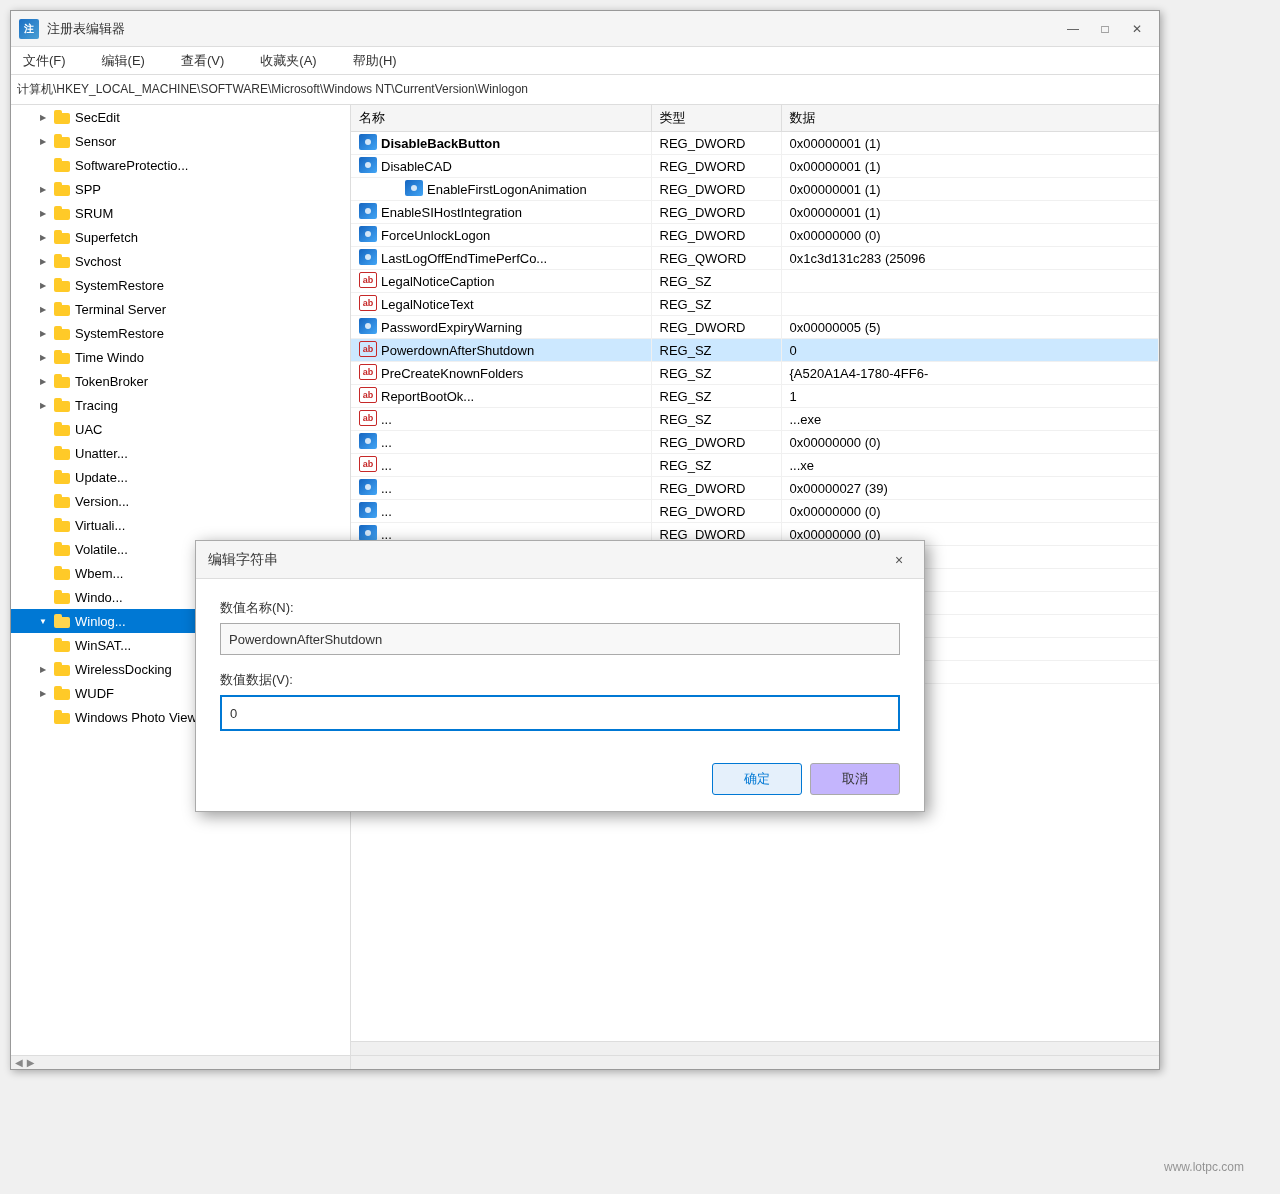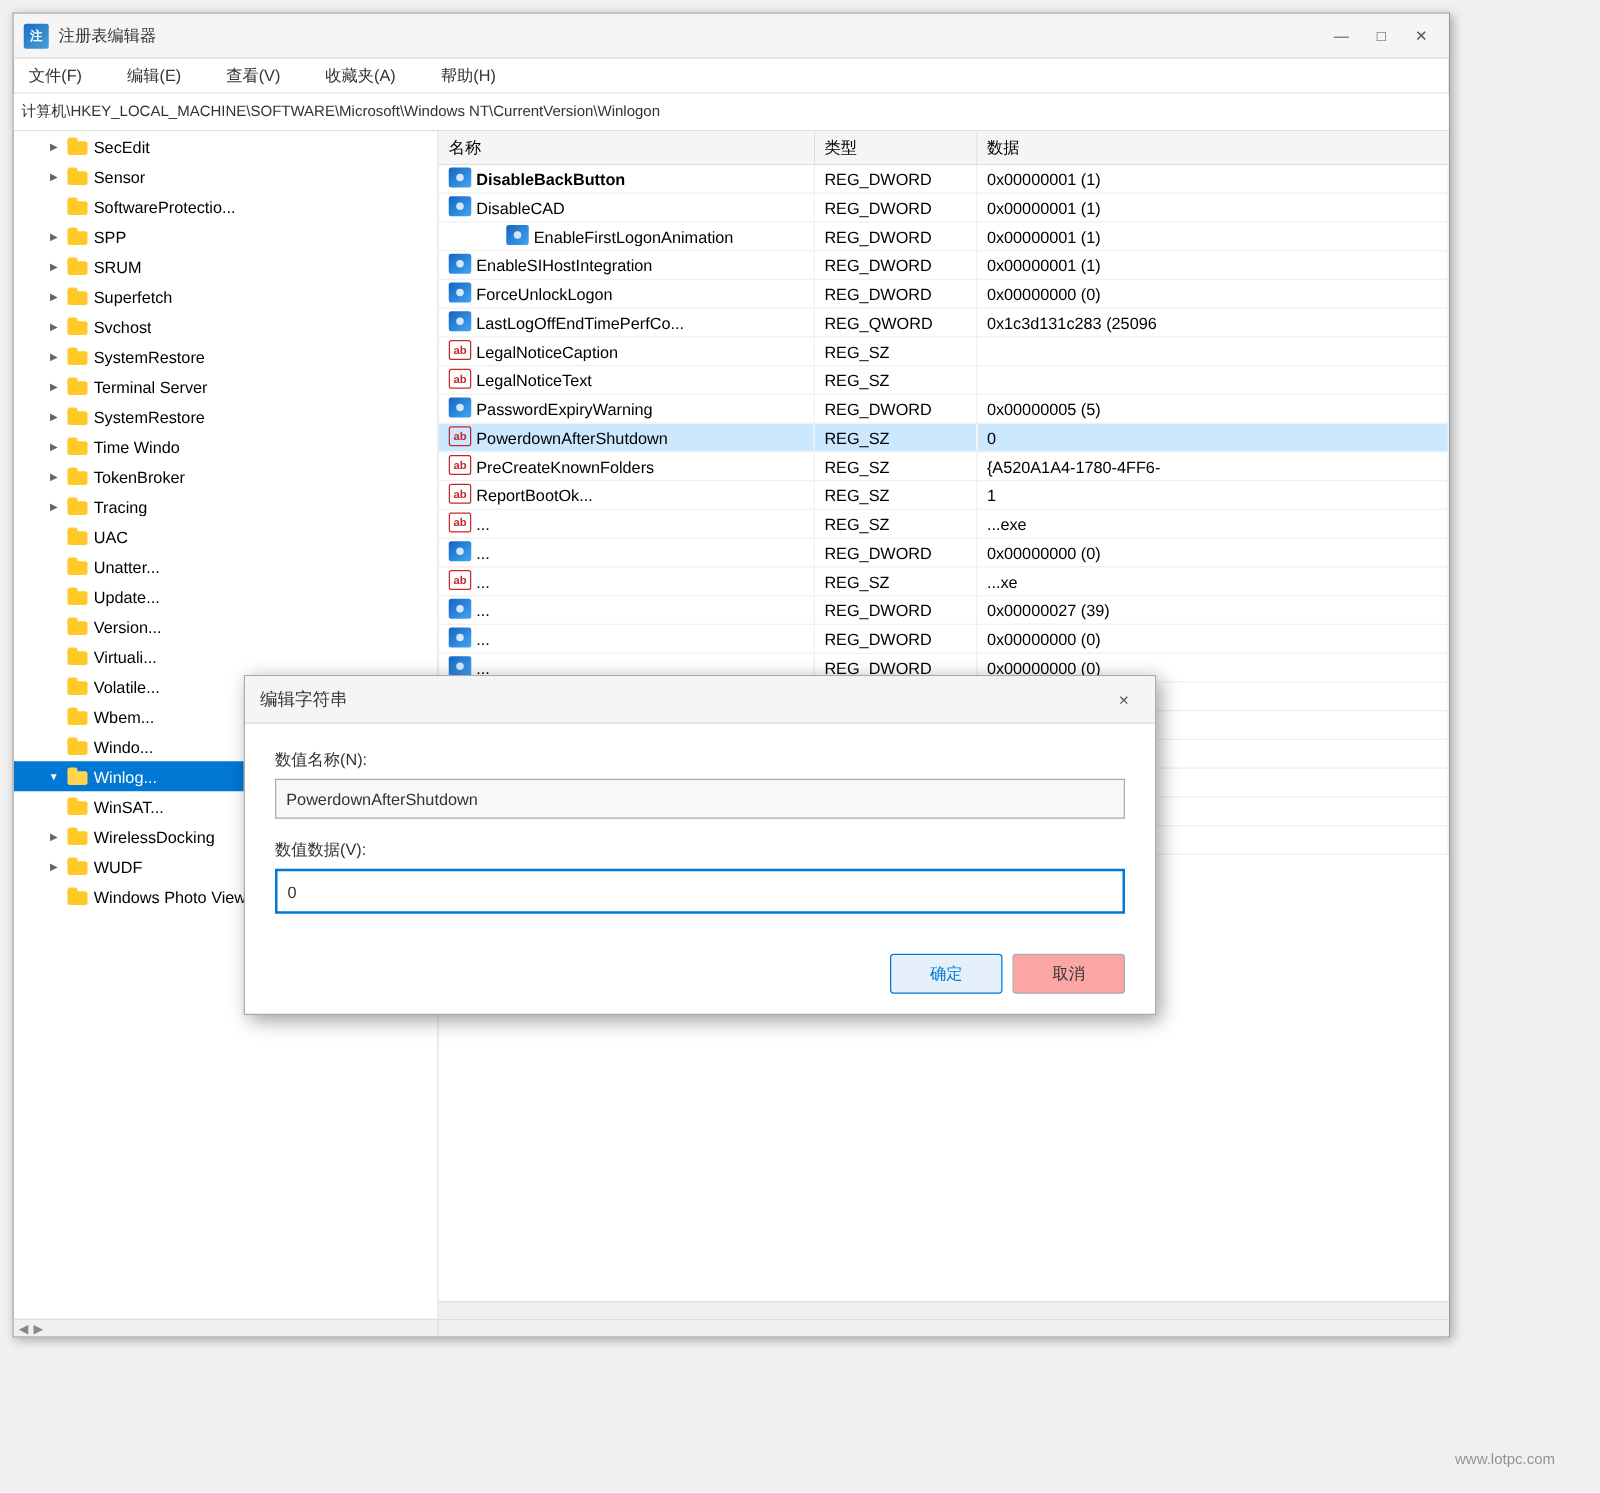--- a/index.html
+++ b/index.html
@@ -362,21 +362,21 @@
       display: flex;
       justify-content: flex-end;
       gap: 8px;
       padding: 12px 24px 16px;
     }
 
     .dialog-btn {
       width: 90px;
       height: 32px;
       border: 1px solid #aaa;
-      background: #fca5a5;
+      background: #c4b5fd;
       cursor: pointer;
       font-size: 13px;
       color: #333;
       border-radius: 3px;
     }
     .dialog-btn.primary {
       background: #e5f0fb;
       border: 1px solid #0078d4;
       color: #0078d4;
     }

